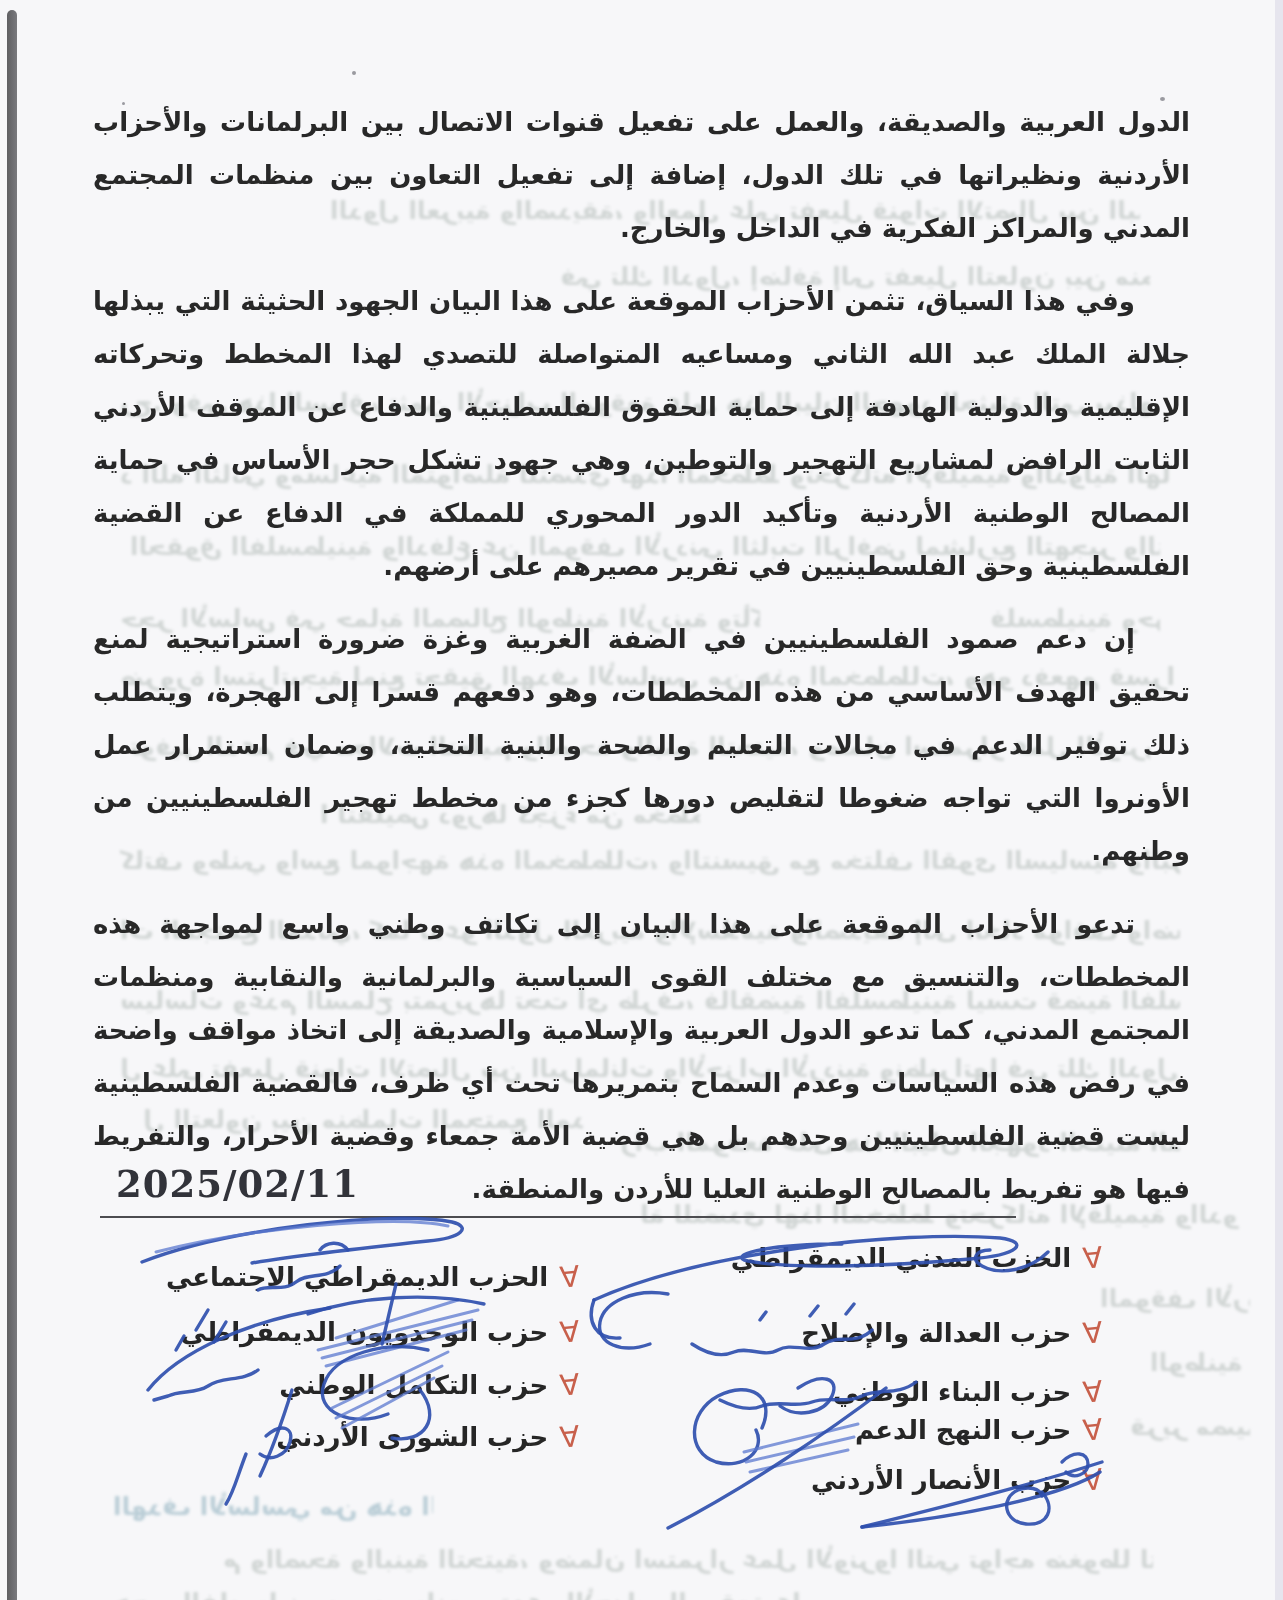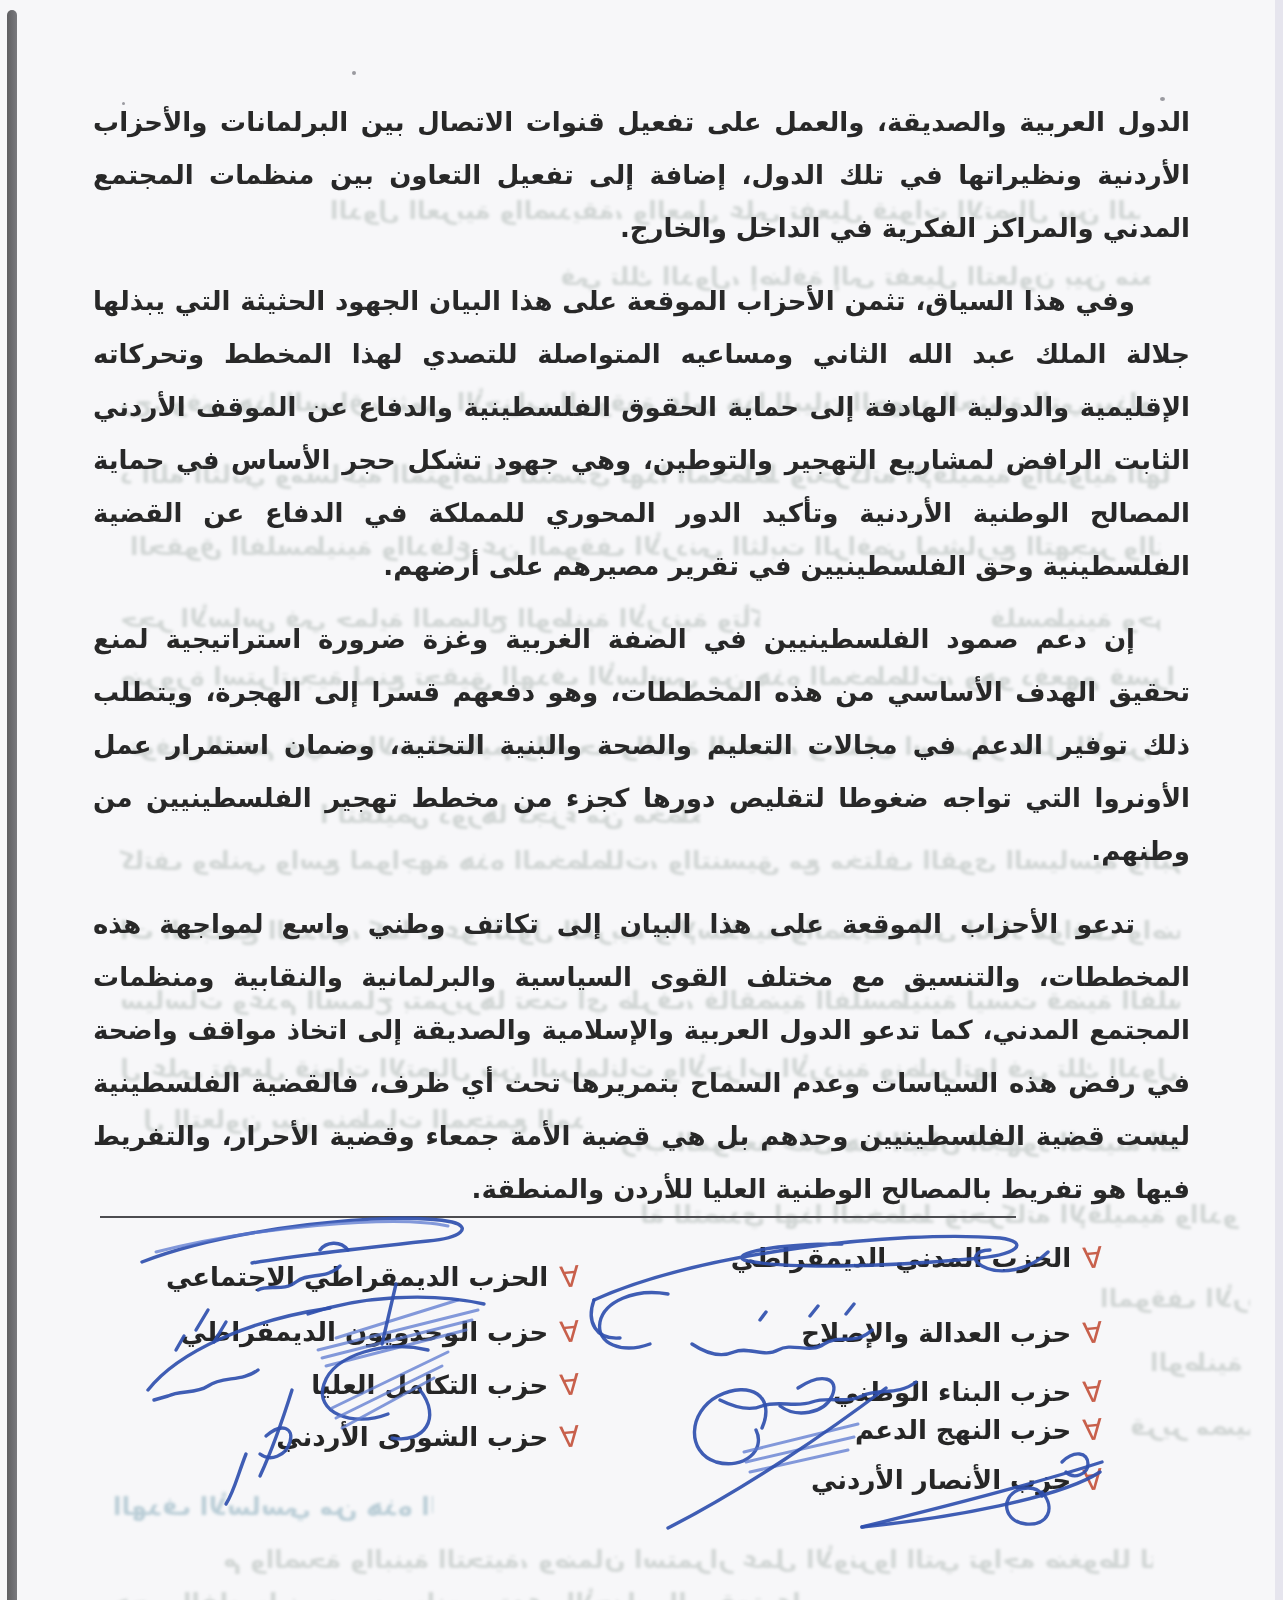--- a/index.html
+++ b/index.html
@@ -99,20 +99,21 @@
       <div class="bleed" style="top: 1588px; right: 480px; width: 690px;">هجير الفلسطينيين من وطنهم. تدعو الأحزاب الموقعة على هذا البيان </div>
     </div>
 
   <div class="content">
     <p class="para">الدول العربية والصديقة، والعمل على تفعيل قنوات الاتصال بين البرلمانات والأحزاب الأردنية ونظيراتها في تلك الدول، إضافة إلى تفعيل التعاون بين منظمات المجتمع المدني والمراكز الفكرية في الداخل والخارج.</p>
     <p class="para indent">وفي هذا السياق، تثمن الأحزاب الموقعة على هذا البيان الجهود الحثيثة التي يبذلها جلالة الملك عبد الله الثاني ومساعيه المتواصلة للتصدي لهذا المخطط وتحركاته الإقليمية والدولية الهادفة إلى حماية الحقوق الفلسطينية والدفاع عن الموقف الأردني الثابت الرافض لمشاريع التهجير والتوطين، وهي جهود تشكل حجر الأساس في حماية المصالح الوطنية الأردنية وتأكيد الدور المحوري للمملكة في الدفاع عن القضية الفلسطينية وحق الفلسطينيين في تقرير مصيرهم على أرضهم.</p>
     <p class="para indent">إن دعم صمود الفلسطينيين في الضفة الغربية وغزة ضرورة استراتيجية لمنع تحقيق الهدف الأساسي من هذه المخططات، وهو دفعهم قسرا إلى الهجرة، ويتطلب ذلك توفير الدعم في مجالات التعليم والصحة والبنية التحتية، وضمان استمرار عمل الأونروا التي تواجه ضغوطا لتقليص دورها كجزء من مخطط تهجير الفلسطينيين من وطنهم.</p>
     <p class="para indent">تدعو الأحزاب الموقعة على هذا البيان إلى تكاتف وطني واسع لمواجهة هذه المخططات، والتنسيق مع مختلف القوى السياسية والبرلمانية والنقابية ومنظمات المجتمع المدني، كما تدعو الدول العربية والإسلامية والصديقة إلى اتخاذ مواقف واضحة في رفض هذه السياسات وعدم السماح بتمريرها تحت أي ظرف، فالقضية الفلسطينية ليست قضية الفلسطينيين وحدهم بل هي قضية الأمة جمعاء وقضية الأحرار، والتفريط فيها هو تفريط بالمصالح الوطنية العليا للأردن والمنطقة.</p>
   </div>
 
+  <div class="date">2025/02/11</div>
   <div class="rule"></div>
 
   <div id="parties-right">
       <div class="party-row" style="right: 180px; top: 1238px;">
         <span class="check">∀</span>
         <span class="party-label">الحزب المدني الديمقراطي</span>
       </div>
       <div class="party-row" style="right: 180px; top: 1313px;">
         <span class="check">∀</span>
         <span class="party-label">حزب العدالة والإصلاح</span>
@@ -134,21 +135,21 @@
       <div class="party-row" style="right: 703px; top: 1257px;">
         <span class="check">∀</span>
         <span class="party-label">الحزب الديمقراطي الاجتماعي</span>
       </div>
       <div class="party-row" style="right: 703px; top: 1312px;">
         <span class="check">∀</span>
         <span class="party-label">حزب الوحدويون الديمقراطي</span>
       </div>
       <div class="party-row" style="right: 703px; top: 1365px;">
         <span class="check">∀</span>
-        <span class="party-label">حزب التكامل العليا</span>
+        <span class="party-label">حزب التكامل الوطني</span>
       </div>
       <div class="party-row" style="right: 703px; top: 1417px;">
         <span class="check">∀</span>
         <span class="party-label">حزب الشورى الأردني</span>
       </div>
     </div>
 
   <svg class="ink" width="1283" height="1600" viewBox="0 0 1283 1600">
 
     <path class="ink1" d="M594 1300 C700 1252 900 1230 1000 1238 C1030 1242 1020 1255 970 1259 C880 1267 790 1269 748 1261 C726 1256 762 1244 842 1244"></path>

